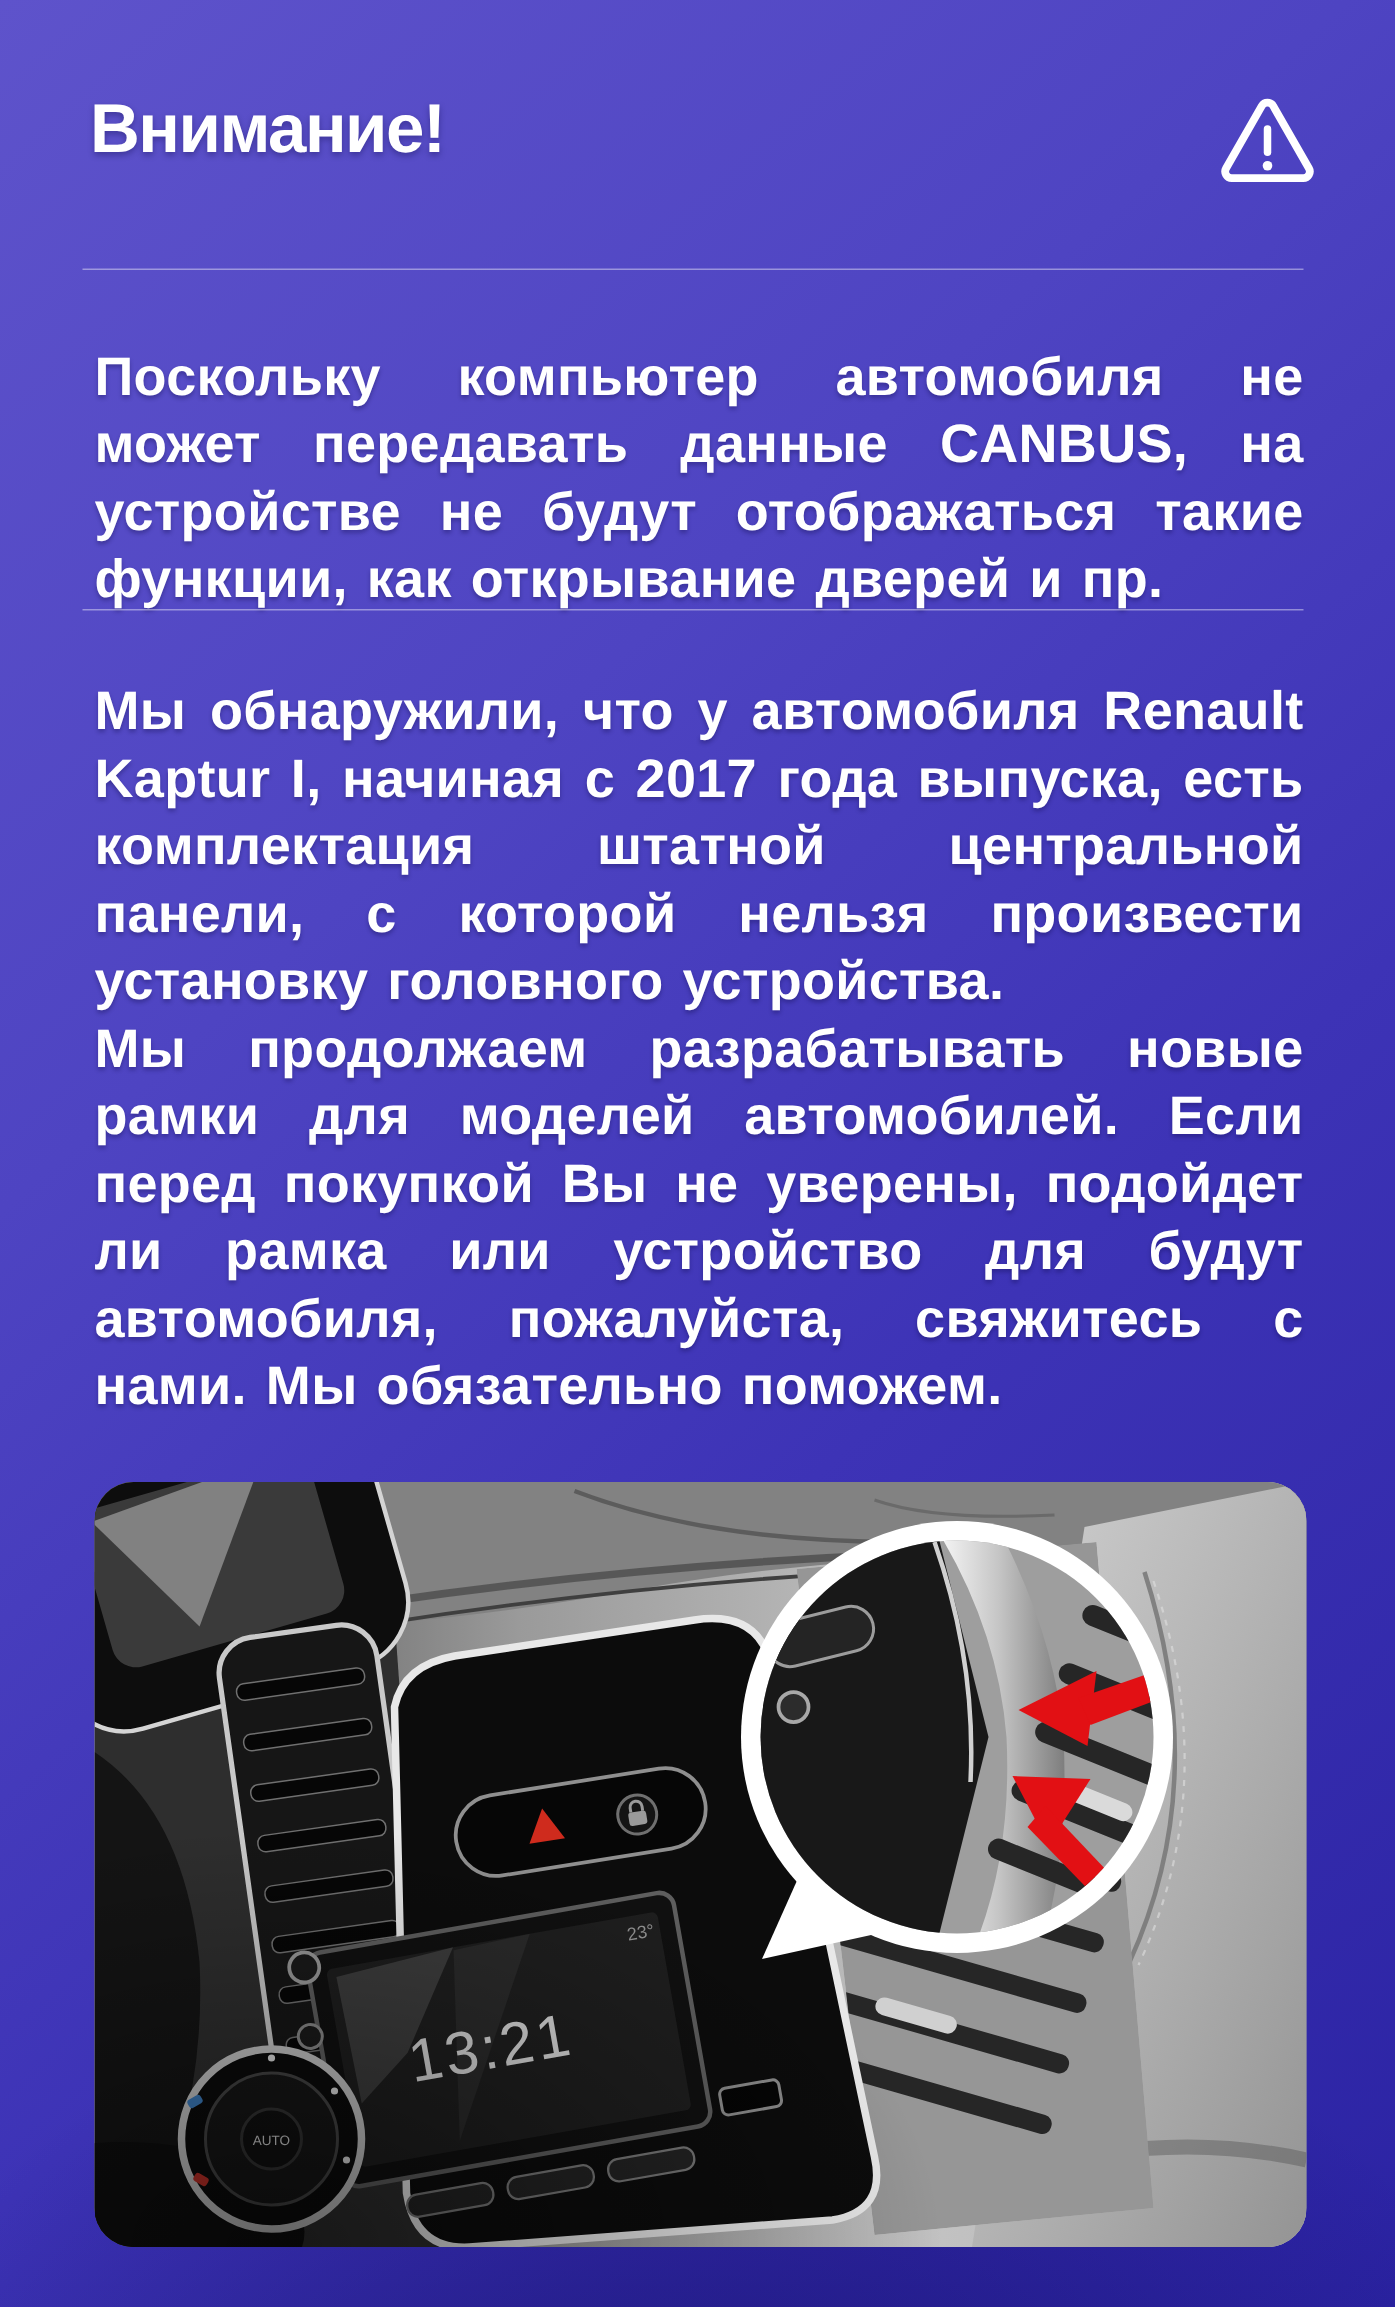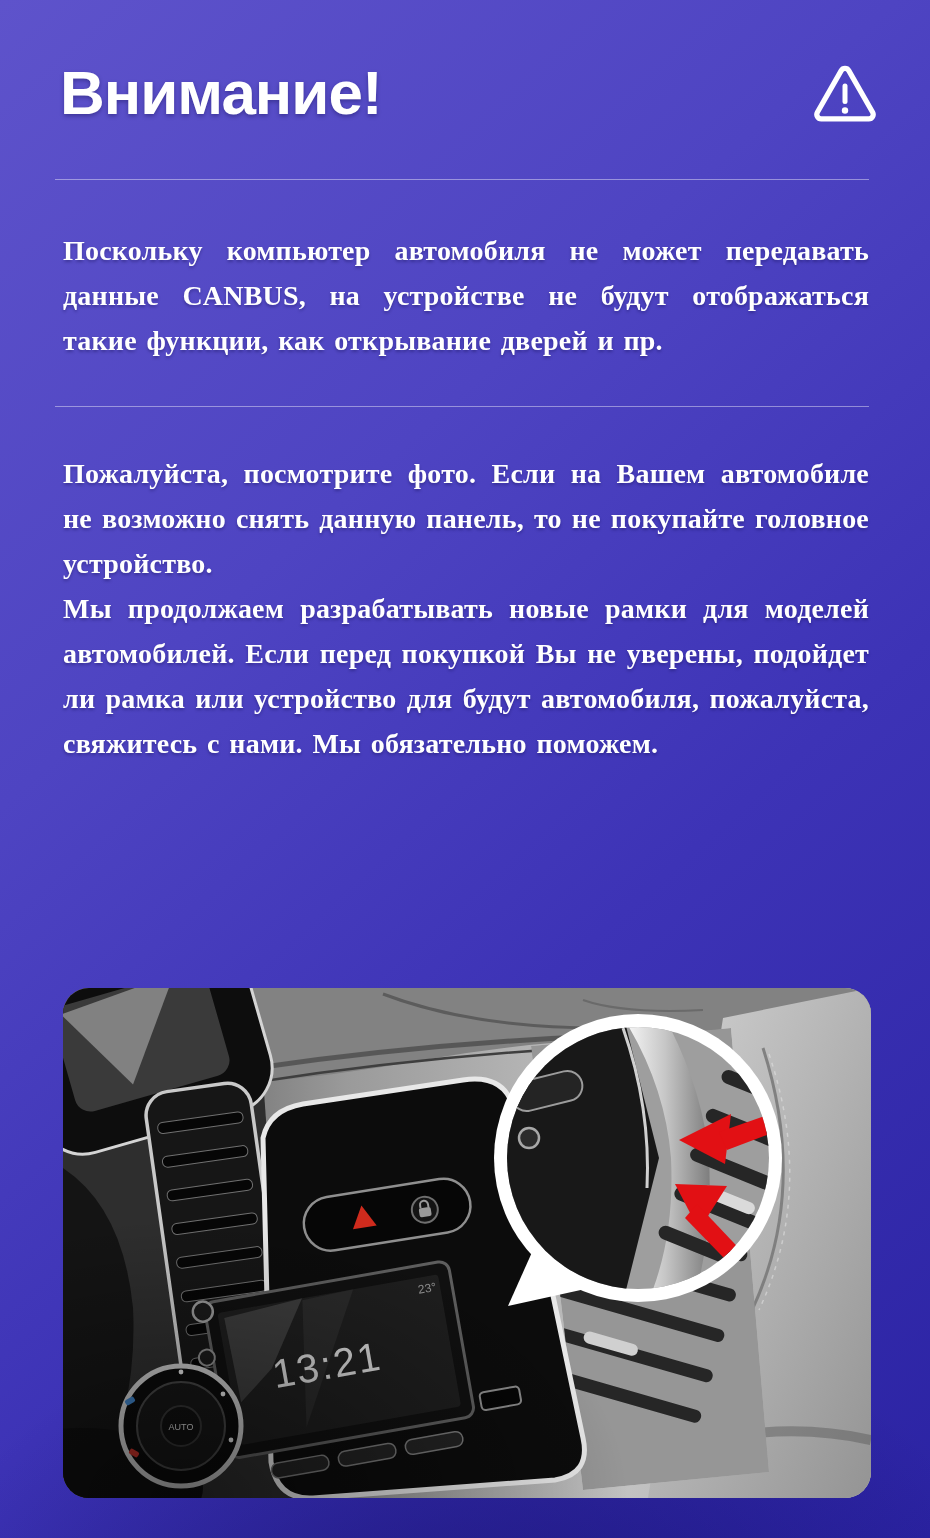--- a/index.html
+++ b/index.html
@@ -7,30 +7,30 @@
     position:relative;width:930px;height:1538px;overflow:hidden;
     font-family:"Liberation Sans",sans-serif;color:#ffffff;
     background:linear-gradient(138deg,#5e53cb 0%,#4e44c2 34%,#3d33b6 62%,#2b23a3 100%);
   }
   .page::after{
     content:"";position:absolute;inset:0;z-index:0;pointer-events:none;
     background:radial-gradient(95% 42% at 50% 112%, rgba(8,4,78,.55), rgba(8,4,78,0) 68%);
   }
   .layer{position:absolute;z-index:1;}
   .title{
-    left:60px;top:62px;margin:0;font-size:62px;line-height:1;font-weight:bold;
+    left:60px;top:62px;margin:0;font-size:46px;line-height:1;font-weight:bold;
     letter-spacing:-1px;text-shadow:0 2px 4px rgba(10,5,60,.35);
   }
   .warn-icon{left:812px;top:64px;width:66px;height:60px;}
   .divider{left:55px;width:814px;height:1px;background:rgba(255,255,255,.42);}
   .d1{top:179px;}
   .d2{top:406px;}
-  .para-block{left:63px;width:806px;font-size:28px;line-height:45px;font-weight:bold;
+  .para-block{left:63px;width:806px;font-size:36px;line-height:45px;font-weight:bold;
     text-align:justify;letter-spacing:.2px;word-spacing:2.5px;
-    text-shadow:0 2px 3px rgba(10,5,60,.32);font-family:Liberation Serif, serif;}
+    text-shadow:0 2px 3px rgba(10,5,60,.32);}
   .pb1{top:228px;}
   .pb2{top:451px;}
   .para-block p{margin:0;}
   .photo{
     left:63px;top:988px;width:808px;height:510px;margin:0;
     border-radius:26px;overflow:hidden;background:#9a9a9a;
   }
   .photo svg{display:block;width:100%;height:100%;}
 </style>
 </head>
@@ -48,21 +48,21 @@
 
   <div class="layer divider d1"></div>
 
   <section class="layer para-block pb1">
     <p>Поскольку компьютер автомобиля не может передавать данные CANBUS, на устройстве не будут отображаться такие функции, как открывание дверей и пр.</p>
   </section>
 
   <div class="layer divider d2"></div>
 
   <section class="layer para-block pb2">
-    <p>Пожалуйста, посмотрите фото. Если на Вашем автомобиле не возможно снять данную панель, то не покупайте головное устройство.</p>
+    <p>Мы обнаружили, что у автомобиля Renault Kaptur I, начиная с 2017 года выпуска, есть комплектация штатной центральной панели, с которой нельзя произвести установку головного устройства.</p>
     <p>Мы продолжаем разрабатывать новые рамки для моделей автомобилей. Если перед покупкой Вы не уверены, подойдет ли рамка или устройство для будут автомобиля, пожалуйста, свяжитесь с нами. Мы обязательно поможем.</p>
   </section>
 
   <figure class="layer photo">
     <svg viewBox="0 0 808 510" aria-hidden="true">
       <defs>
         <linearGradient id="gDash" x1="0" y1="0" x2="1" y2="0">
           <stop offset="0" stop-color="#4a4a4a"></stop>
             <stop offset=".35" stop-color="#9a9a9a"></stop>
           <stop offset=".7" stop-color="#c2c2c2"></stop>

